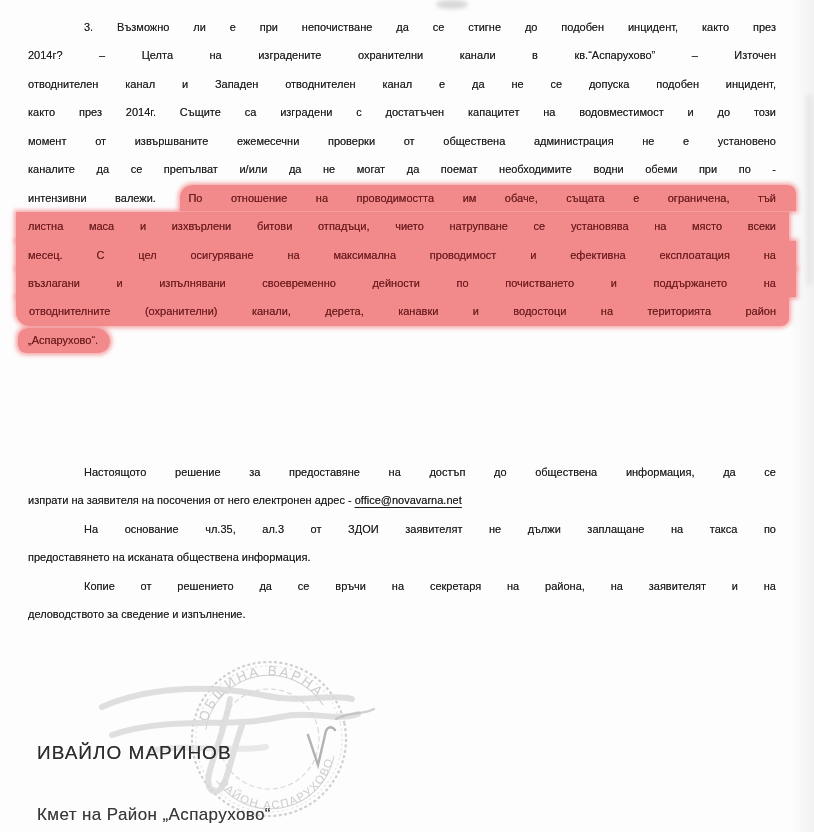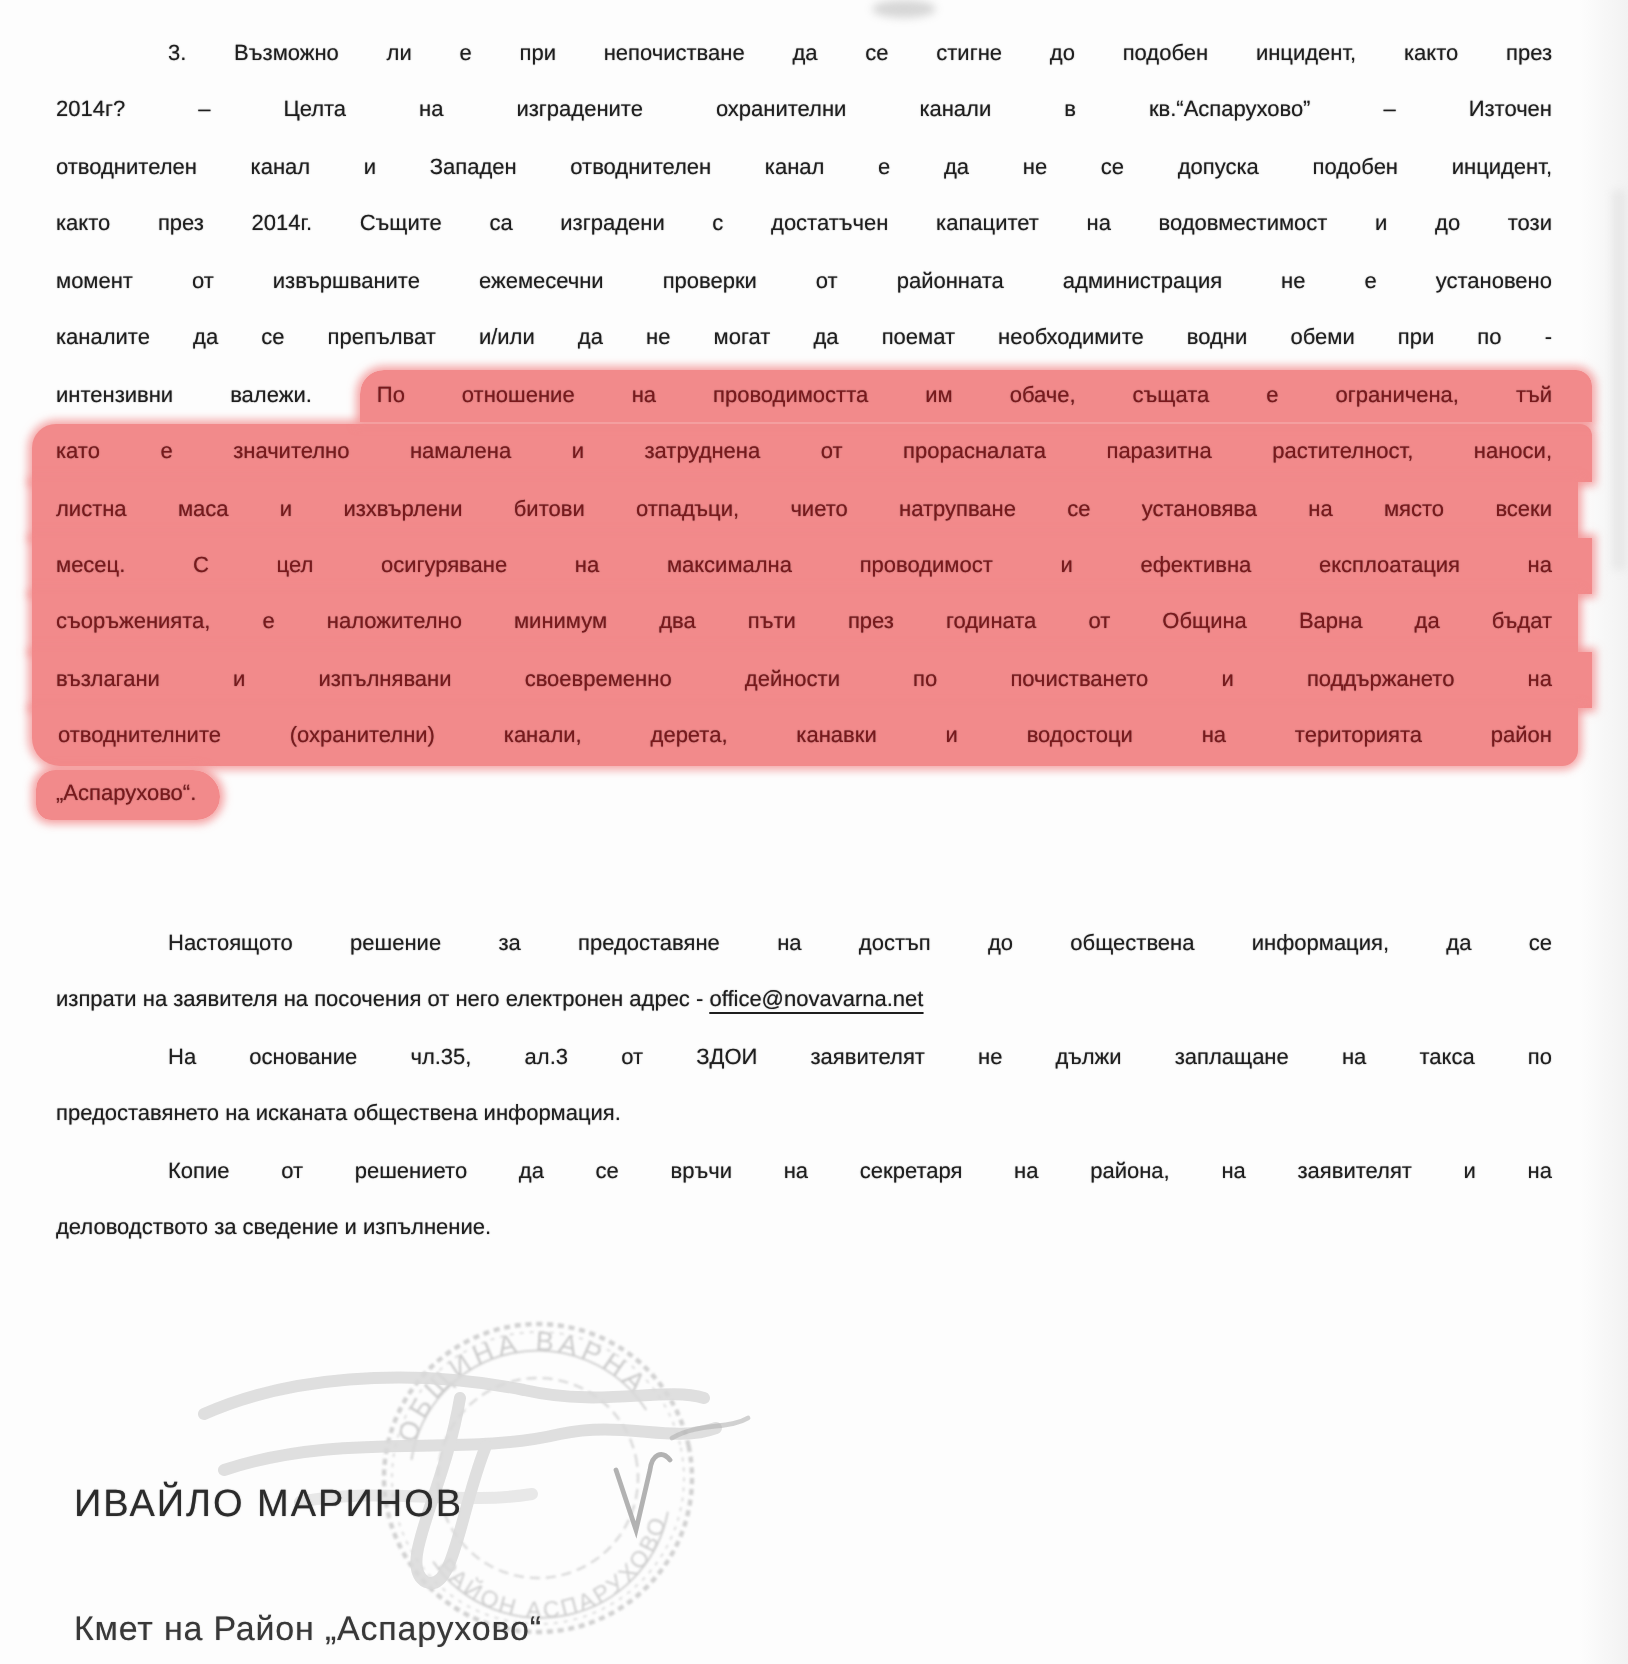--- a/index.html
+++ b/index.html
@@ -73,27 +73,25 @@
 <body>
 
 <div class="smudge"></div>
 <div class="edge-streak"></div>
 
 <div class="para p1">
   <div class="line indent"><span>3. Възможно ли е при непочистване да се стигне до подобен инцидент, както през</span></div>
   <div class="line"><span>2014г? – Целта на изградените охранителни канали в кв.“Аспарухово” – Източен</span></div>
   <div class="line"><span>отводнителен канал и Западен отводнителен канал е да не се допуска подобен инцидент,</span></div>
   <div class="line"><span>както през 2014г. Същите са изградени с достатъчен капацитет на водовместимост и до този</span></div>
-  <div class="line"><span>момент от извършваните ежемесечни проверки от районната администрация не е установено</span></div>
+  <div class="line"><span>момент от извършваните ежемесечни проверки от обществена администрация не е установено</span></div>
   <div class="line"><span>каналите да се препълват и/или да не могат да поемат необходимите водни обеми при по -</span></div>
   <div class="line"><span>интензивни валежи. </span><span class="hl">По отношение на проводимостта им обаче, същата е ограничена, тъй</span></div>
-  <div class="line hlline first"><span>като е значително намалена и затруднена от прорасналата паразитна растителност, наноси,</span></div>
   <div class="line hlline r-b"><span>листна маса и изхвърлени битови отпадъци, чието натрупване се установява на място всеки</span></div>
   <div class="line hlline"><span>месец. С цел осигуряване на максимална проводимост и ефективна експлоатация на</span></div>
-  <div class="line hlline r-b"><span>съоръженията, е наложително минимум два пъти през годината от Община Варна да бъдат</span></div>
   <div class="line hlline"><span>възлагани и изпълнявани своевременно дейности по почистването и поддържането на</span></div>
   <div class="line hlline last r-b"><span>отводнителните (охранителни) канали, дерета, канавки и водостоци на територията район</span></div>
   <div class="line end"><span class="hl-solo">„Аспарухово“.</span></div>
 </div>
 
 <div class="para p2">
   <div class="line indent"><span>Настоящото решение за предоставяне на достъп до обществена информация, да се</span></div>
   <div class="line end"><span>изпрати на заявителя на посочения от него електронен адрес - </span><a class="email">office@novavarna.net</a></div>
   <div class="line indent"><span>На основание чл.35, ал.3 от ЗДОИ заявителят не дължи заплащане на такса по</span></div>
   <div class="line end"><span>предоставянето на исканата обществена информация.</span></div>

